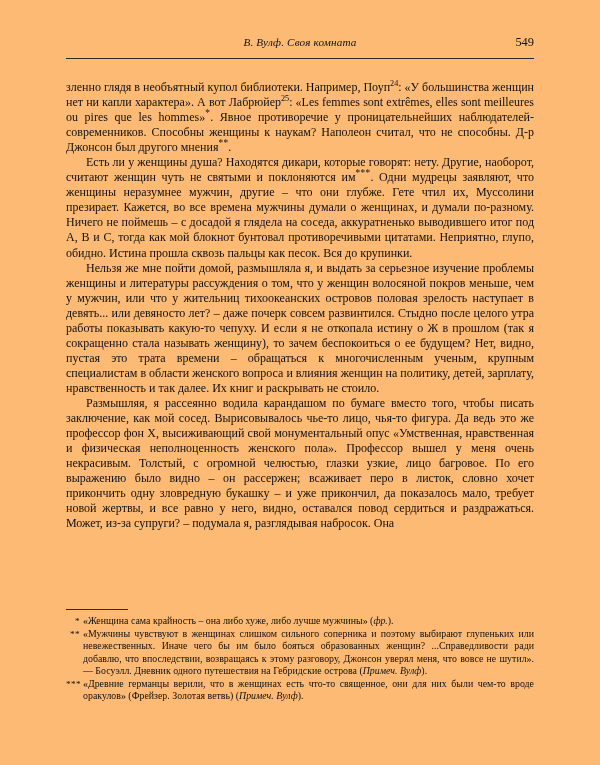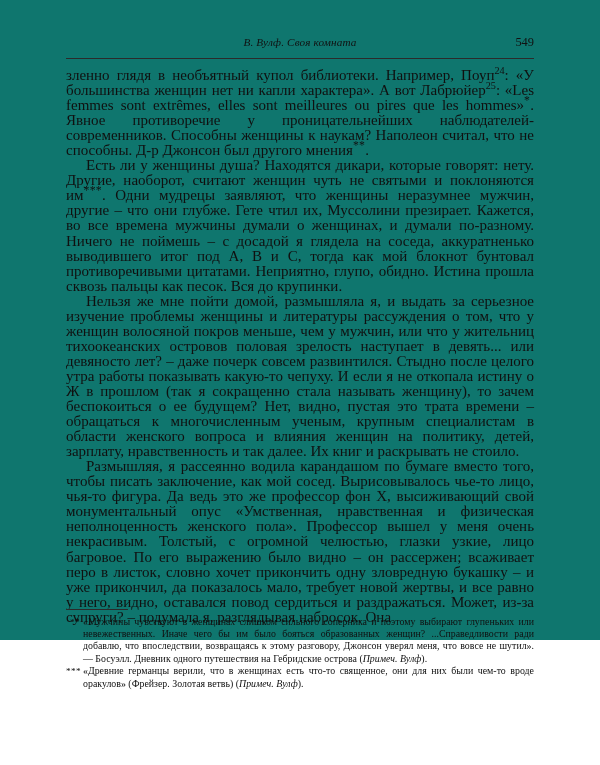--- a/index.html
+++ b/index.html
@@ -13,23 +13,23 @@
     height: 765px;
     overflow: hidden;
     font-family: "Liberation Serif", "DejaVu Serif", serif;
     color: #101010;
     -webkit-font-smoothing: antialiased;
   }
 
   .page {
     position: relative;
     width: 600px;
-    height: 640px;
+    height: 765px;
     box-sizing: border-box;
-    background: #0f766e;
+    background: #fdba74;
   }
 
   
   .running-head {
     position: absolute;
     left: 66px;
     top: 36px;
     width: 468px;
     height: 18px;
   }
@@ -58,23 +58,23 @@
     top: 58px;
     width: 468px;
     height: 1px;
     background: #2b2b2b;
   }
 
   
   .body-text {
     position: absolute;
     left: 66px;
-    top: 68px;
+    top: 80px;
     width: 468px;
-    font-size: 15px;
+    font-size: 12px;
     line-height: 15.05px;
     text-align: justify;
     text-justify: inter-word;
     hyphens: manual;
   }
   .body-text p {
     margin: 0;
     text-indent: 20px;
   }
   .body-text p.no-indent {
@@ -145,18 +145,18 @@
   <div class="body-text" id="body-text">
       <p class="no-indent">зленно глядя в необъятный купол библиотеки. Например, Поуп<sup class="fn-num">24</sup>: «У большинства женщин нет ни капли характера». А вот Лабрюйер<sup class="fn-num">25</sup>: «Les femmes sont extrêmes, elles sont meilleures ou pires que les hommes»<sup class="fn-ast">*</sup>. Явное противоречие у проницательнейших наблюдателей-современников. Способны женщины к наукам? Наполеон считал, что не способны. Д-р Джонсон был другого мнения<sup class="fn-ast">**</sup>.</p>
       <p>Есть ли у женщины душа? Находятся дикари, которые говорят: нету. Другие, наоборот, считают женщин чуть не святыми и поклоняются им<sup class="fn-ast">***</sup>. Одни мудрецы заявляют, что женщины неразумнее мужчин, другие – что они глубже. Гете чтил их, Муссолини презирает. Кажется, во все времена мужчины думали о женщинах, и думали по-разному. Ничего не поймешь – с досадой я глядела на соседа, аккуратненько выводившего итог под A, B и C, тогда как мой блокнот бунтовал противоречивыми цитатами. Неприятно, глупо, обидно. Истина прошла сквозь пальцы как песок. Вся до крупинки.</p>
       <p>Нельзя же мне пойти домой, размышляла я, и выдать за серьезное изучение проблемы женщины и литературы рассуждения о том, что у женщин волосяной покров меньше, чем у мужчин, или что у жительниц тихоокеанских островов половая зрелость наступает в девять... или девяносто лет? – даже почерк совсем развинтился. Стыдно после целого утра работы показывать какую-то чепуху. И если я не откопала истину о Ж в прошлом (так я сокращенно стала называть женщину), то зачем беспокоиться о ее будущем? Нет, видно, пустая это трата времени – обращаться к многочисленным ученым, крупным специалистам в области женского вопроса и влияния женщин на политику, детей, зарплату, нравственность и так далее. Их книг и раскрывать не стоило.</p>
       <p>Размышляя, я рассеянно водила карандашом по бумаге вместо того, чтобы писать заключение, как мой сосед. Вырисовывалось чье-то лицо, чья-то фигура. Да ведь это же профессор фон Х, высиживающий свой монументальный опус «Умственная, нравственная и физическая неполноценность женского пола». Профессор вышел у меня очень некрасивым. Толстый, с огромной челюстью, глазки узкие, лицо багровое. По его выражению было видно – он рассержен; всаживает перо в листок, словно хочет прикончить одну зловредную букашку – и уже прикончил, да показалось мало, требует новой жертвы, и все равно у него, видно, оставался повод сердиться и раздражаться. Может, из-за супруги? – подумала я, разглядывая набросок. Она</p>
     </div>
 
   <div class="fn-rule"></div>
 
   <div class="footnotes" id="footnotes">
-      <div class="footnote"><span class="fn-marker">*</span></div>
+      <div class="footnote"><span class="fn-marker">*</span><span class="fn-body">«Женщина сама крайность – она либо хуже, либо лучше мужчины» (<i>фр.</i>).</span></div>
       <div class="footnote"><span class="fn-marker">**</span><span class="fn-body">«Мужчины чувствуют в женщинах слишком сильного соперника и поэтому выбирают глупеньких или невежественных. Иначе чего бы им было бояться образованных женщин? ...Справедливости ради добавлю, что впоследствии, возвращаясь к этому разговору, Джонсон уверял меня, что вовсе не шутил». — Босуэлл. Дневник одного путешествия на Гебридские острова (<i>Примеч. Вулф</i>).</span></div>
       <div class="footnote"><span class="fn-marker">***</span><span class="fn-body">«Древние германцы верили, что в женщинах есть что-то священное, они для них были чем-то вроде оракулов» (Фрейзер. Золотая ветвь) (<i>Примеч. Вулф</i>).</span></div>
     </div>
 
 </div>
 
 </body></html>

